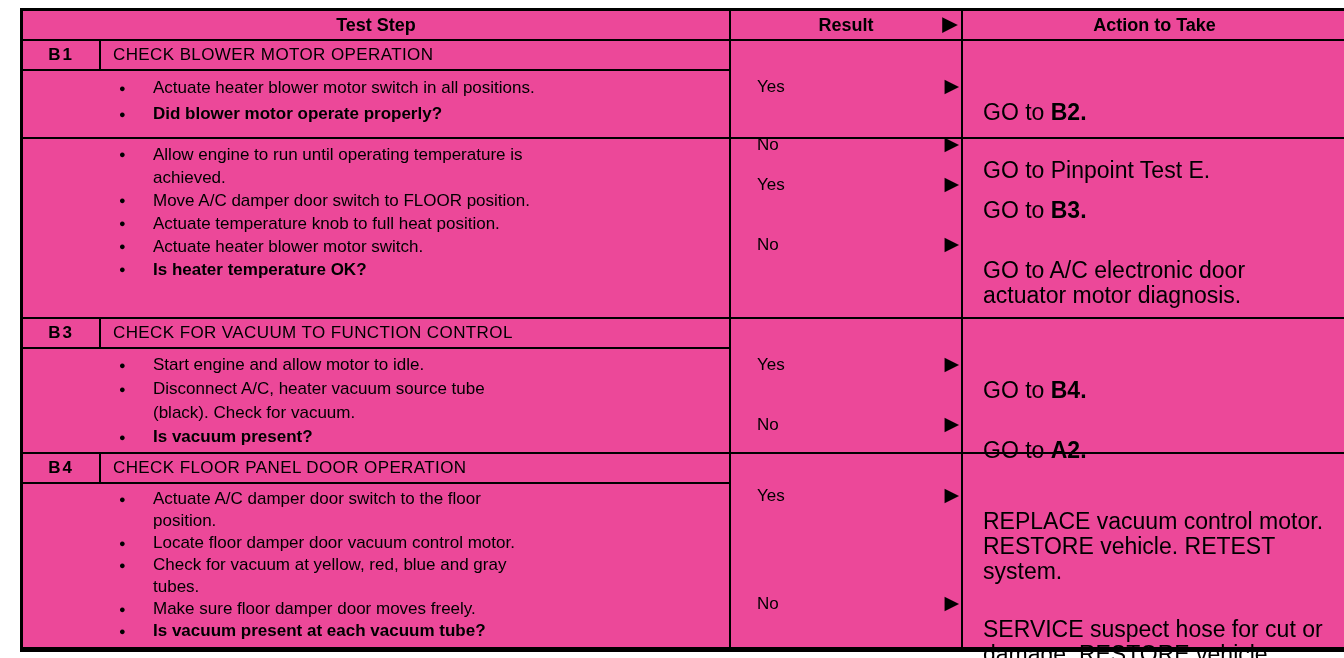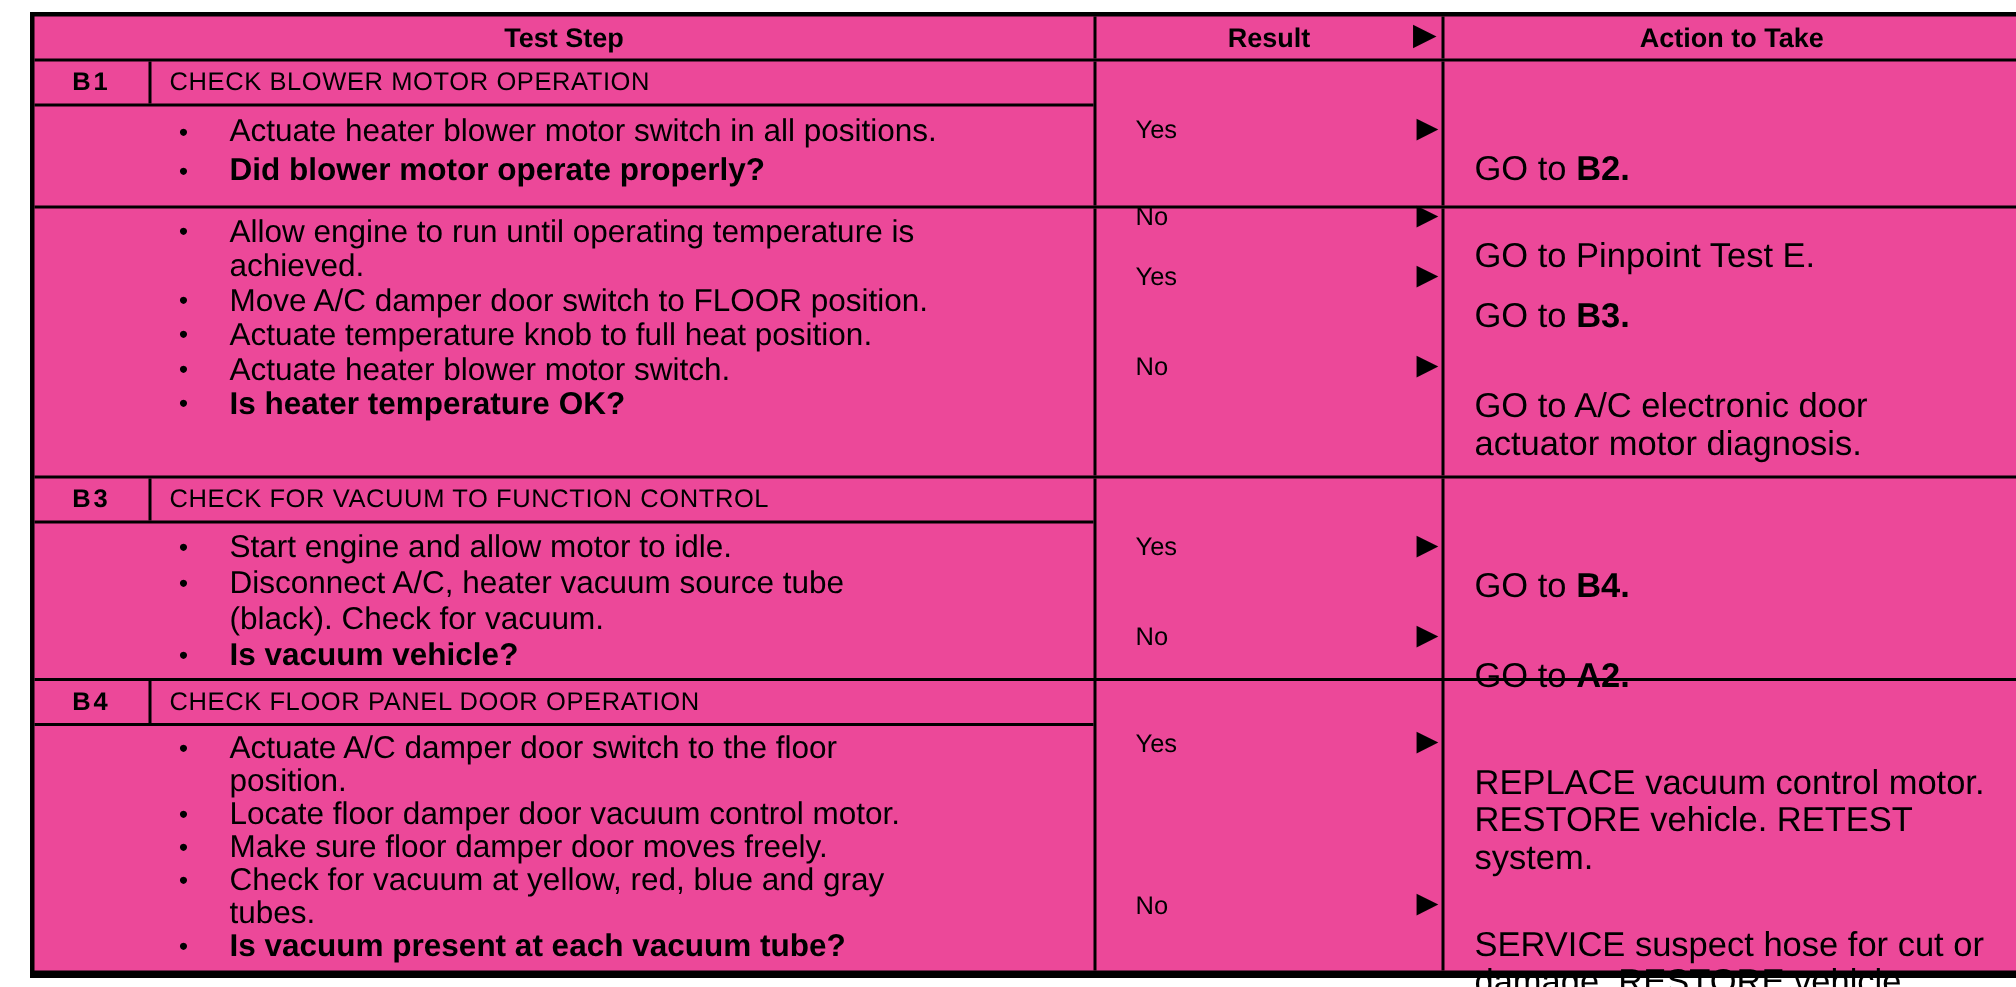--- a/index.html
+++ b/index.html
@@ -20,21 +20,21 @@
   .h-res .arr{position:absolute;right:4px;top:50%;transform:translateY(-54%);}
   .h-act{flex:1;}
   
   .block{position:relative;border-bottom:2px solid #000;}
   .block.last{border-bottom:none;}
   .ts{position:absolute;left:0;top:0;width:706px;height:100%;}
   .trow{display:flex;height:28px;border-bottom:2px solid #000;font-size:17px;}
   .tid{width:76px;border-right:2px solid #000;display:flex;align-items:center;justify-content:center;
        font-weight:bold;letter-spacing:2px;}
   .ttl{flex:1;display:flex;align-items:center;padding-left:12px;letter-spacing:0.4px;}
-  ul.bl{list-style:none;margin:4px 0 0 0;padding:0 6px 0 96px;font-size:21px;}
+  ul.bl{list-style:none;margin:4px 0 0 0;padding:0 6px 0 96px;font-size:17px;}
   ul.bl li{display:grid;grid-template-columns:34px 1fr;white-space:pre-line;}
   ul.bl li::before{content:"●";font-size:11px;}
   ul.bl li.bold{font-weight:bold;}
   
   .ra{position:absolute;left:706px;top:0;right:0;bottom:0;border-left:2px solid #000;
       display:grid;grid-template-columns:230px 1fr;align-content:start;}
   .ra::before{content:"";position:absolute;left:230px;top:0;bottom:0;width:2px;background:#000;}
   .res-cell{display:flex;justify-content:space-between;align-items:flex-start;
             padding:0 2px 0 26px;font-size:17px;line-height:24px;}
   .arr{font-size:19px;line-height:22px;}
@@ -117,21 +117,21 @@
   <div class="block" style="height:133px">
     <div class="ts">
       <div class="trow">
         <div class="tid">B3</div>
         <div class="ttl">CHECK FOR VACUUM TO FUNCTION CONTROL</div>
       </div>
       <ul class="bl" style="line-height:24px">
         <li>Start engine and allow motor to idle.</li>
         <li>Disconnect A/C, heater vacuum source tube
 (black). Check for vacuum.</li>
-        <li class="bold">Is vacuum vehicle?</li>
+        <li class="bold">Is vacuum present?</li>
       </ul>
     </div>
     <div class="ra">
       <div class="res-cell" style="margin-top:34px">
         <span>Yes</span>
         <span class="arr">▶</span>
       </div>
       <div class="act-cell" style="margin-top:34px">
         <span>GO to </span><b>B4.</b><span></span>
       </div>
@@ -148,23 +148,23 @@
   <div class="block last" style="height:193px">
     <div class="ts">
       <div class="trow">
         <div class="tid">B4</div>
         <div class="ttl">CHECK FLOOR PANEL DOOR OPERATION</div>
       </div>
       <ul class="bl" style="line-height:22px">
         <li>Actuate A/C damper door switch to the floor
 position.</li>
         <li>Locate floor damper door vacuum control motor.</li>
-        <li>Make sure floor damper door moves freely.</li>
         <li>Check for vacuum at yellow, red, blue and gray
 tubes.</li>
+        <li>Make sure floor damper door moves freely.</li>
         <li class="bold">Is vacuum present at each vacuum tube?</li>
       </ul>
     </div>
     <div class="ra">
       <div class="res-cell" style="margin-top:30px">
         <span>Yes</span>
         <span class="arr">▶</span>
       </div>
       <div class="act-cell" style="margin-top:30px">
         <span>REPLACE vacuum control motor.

